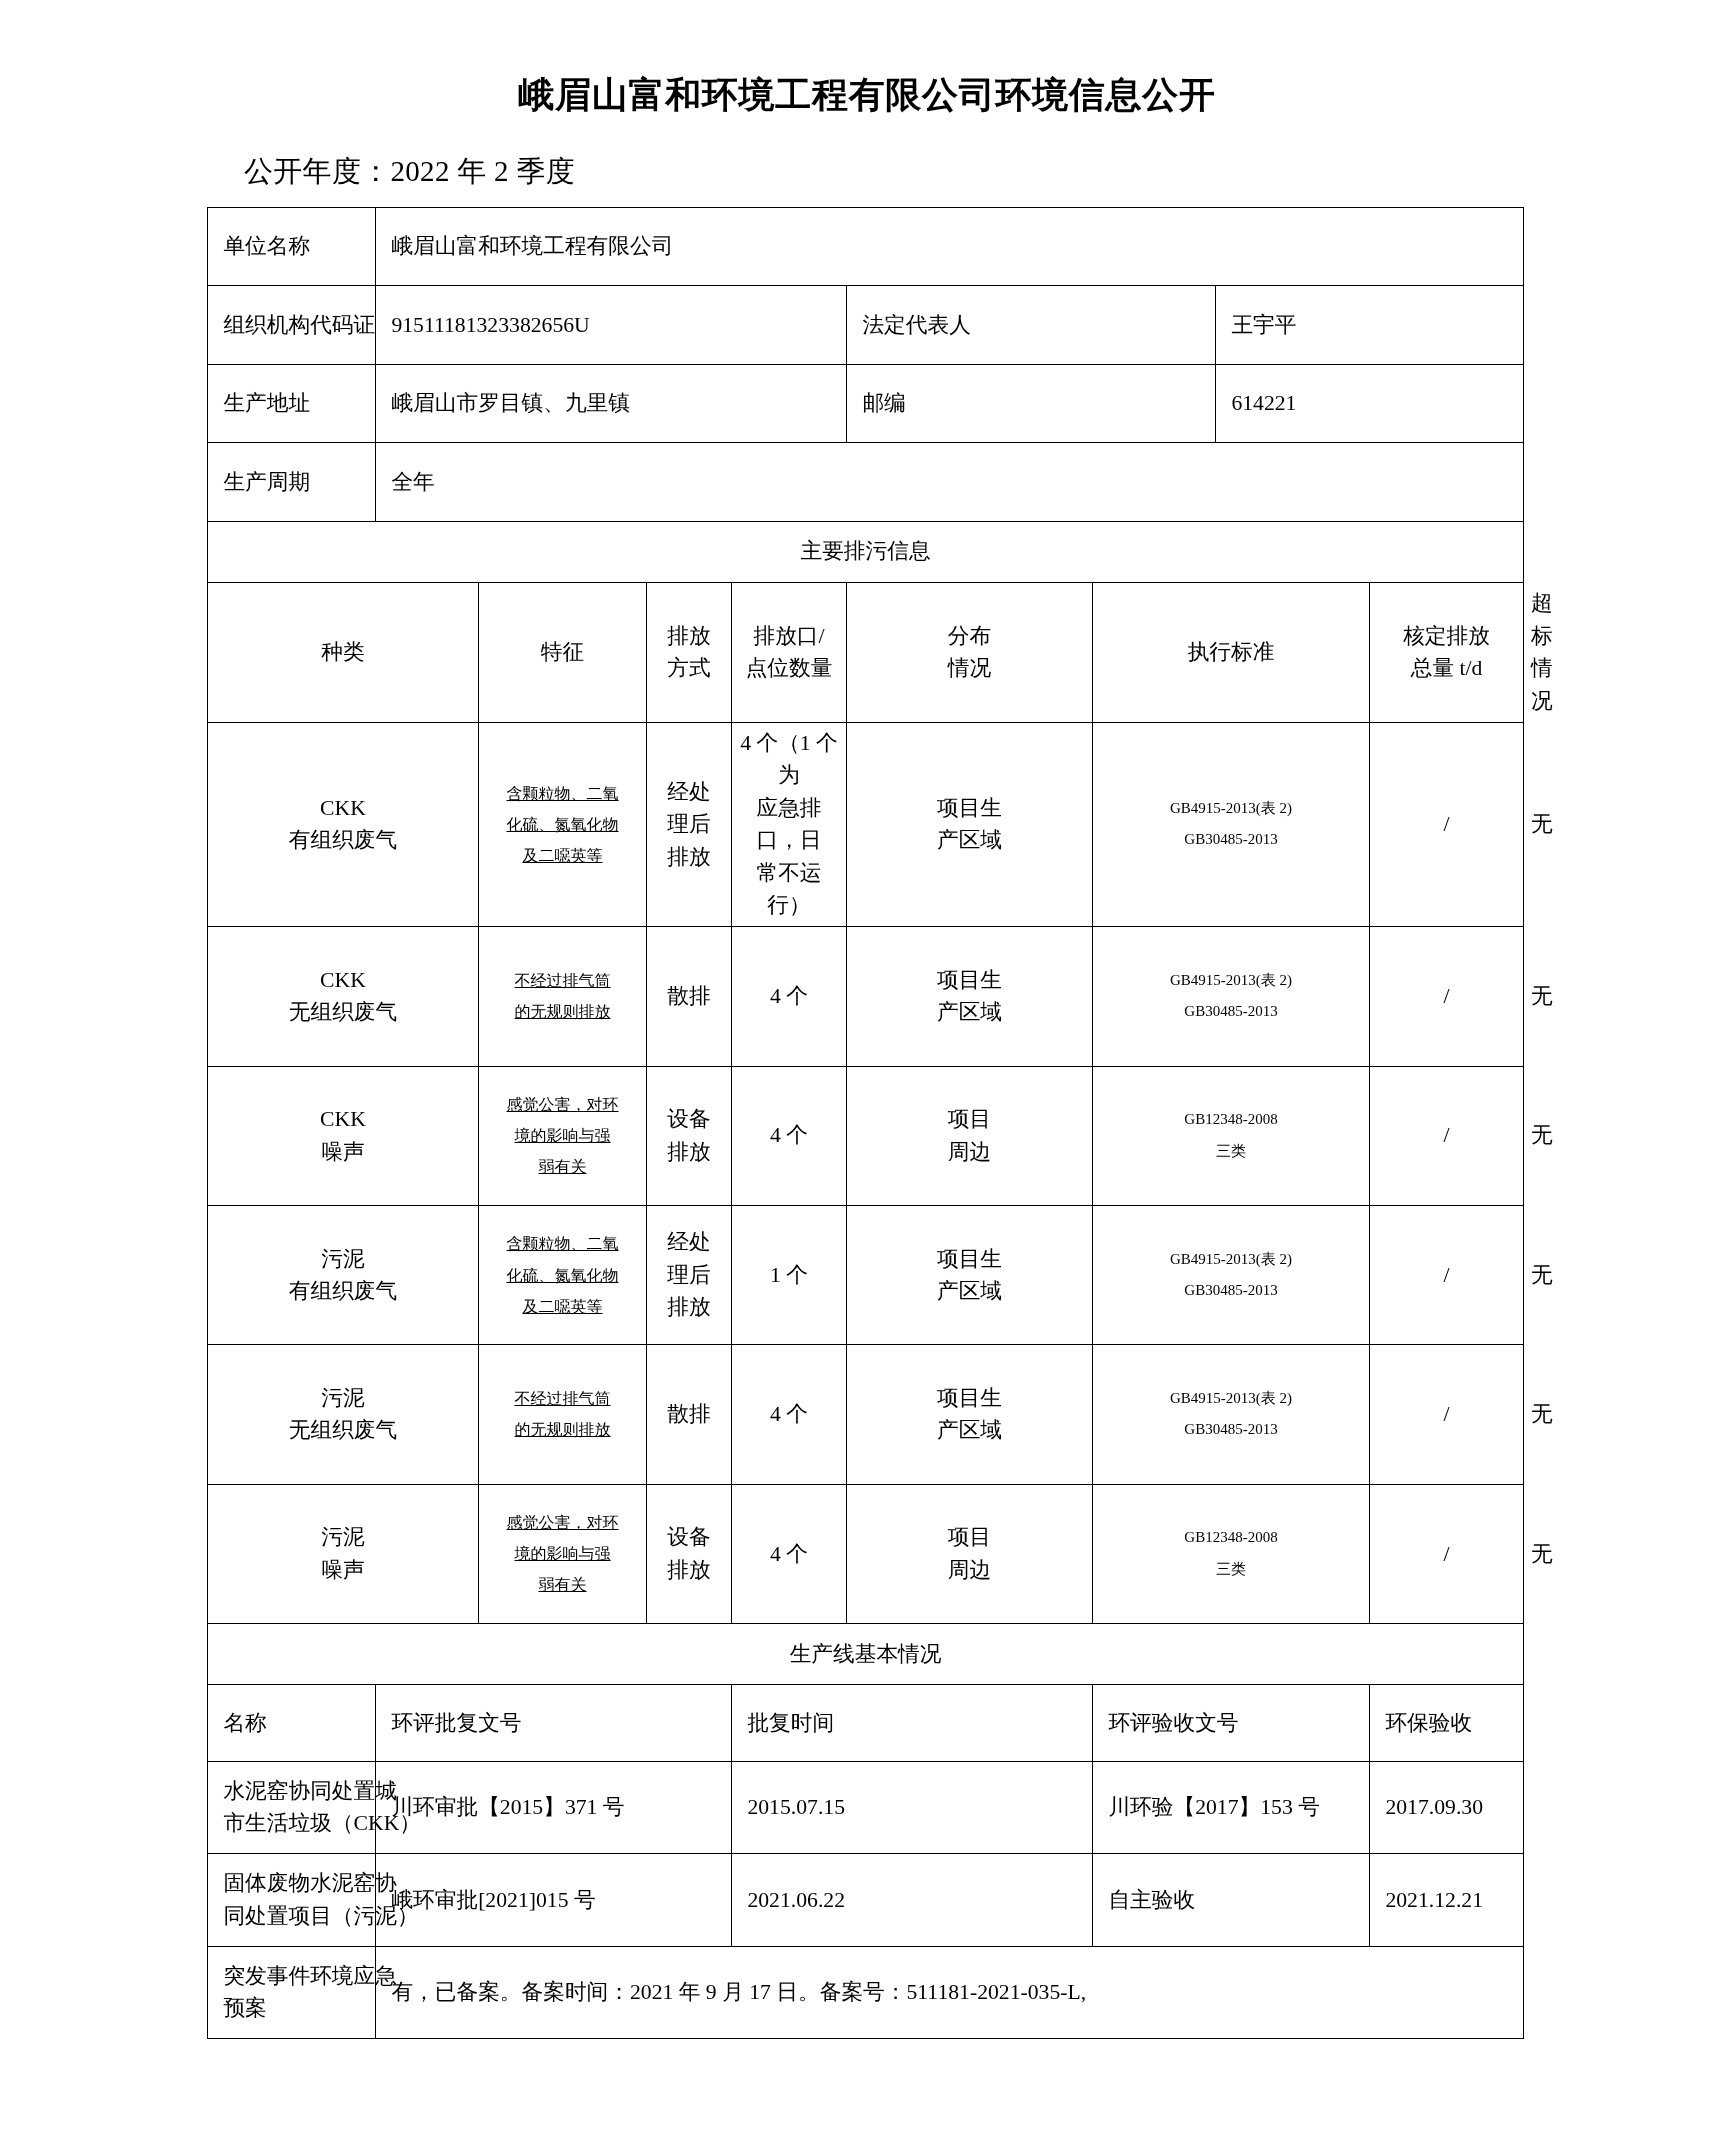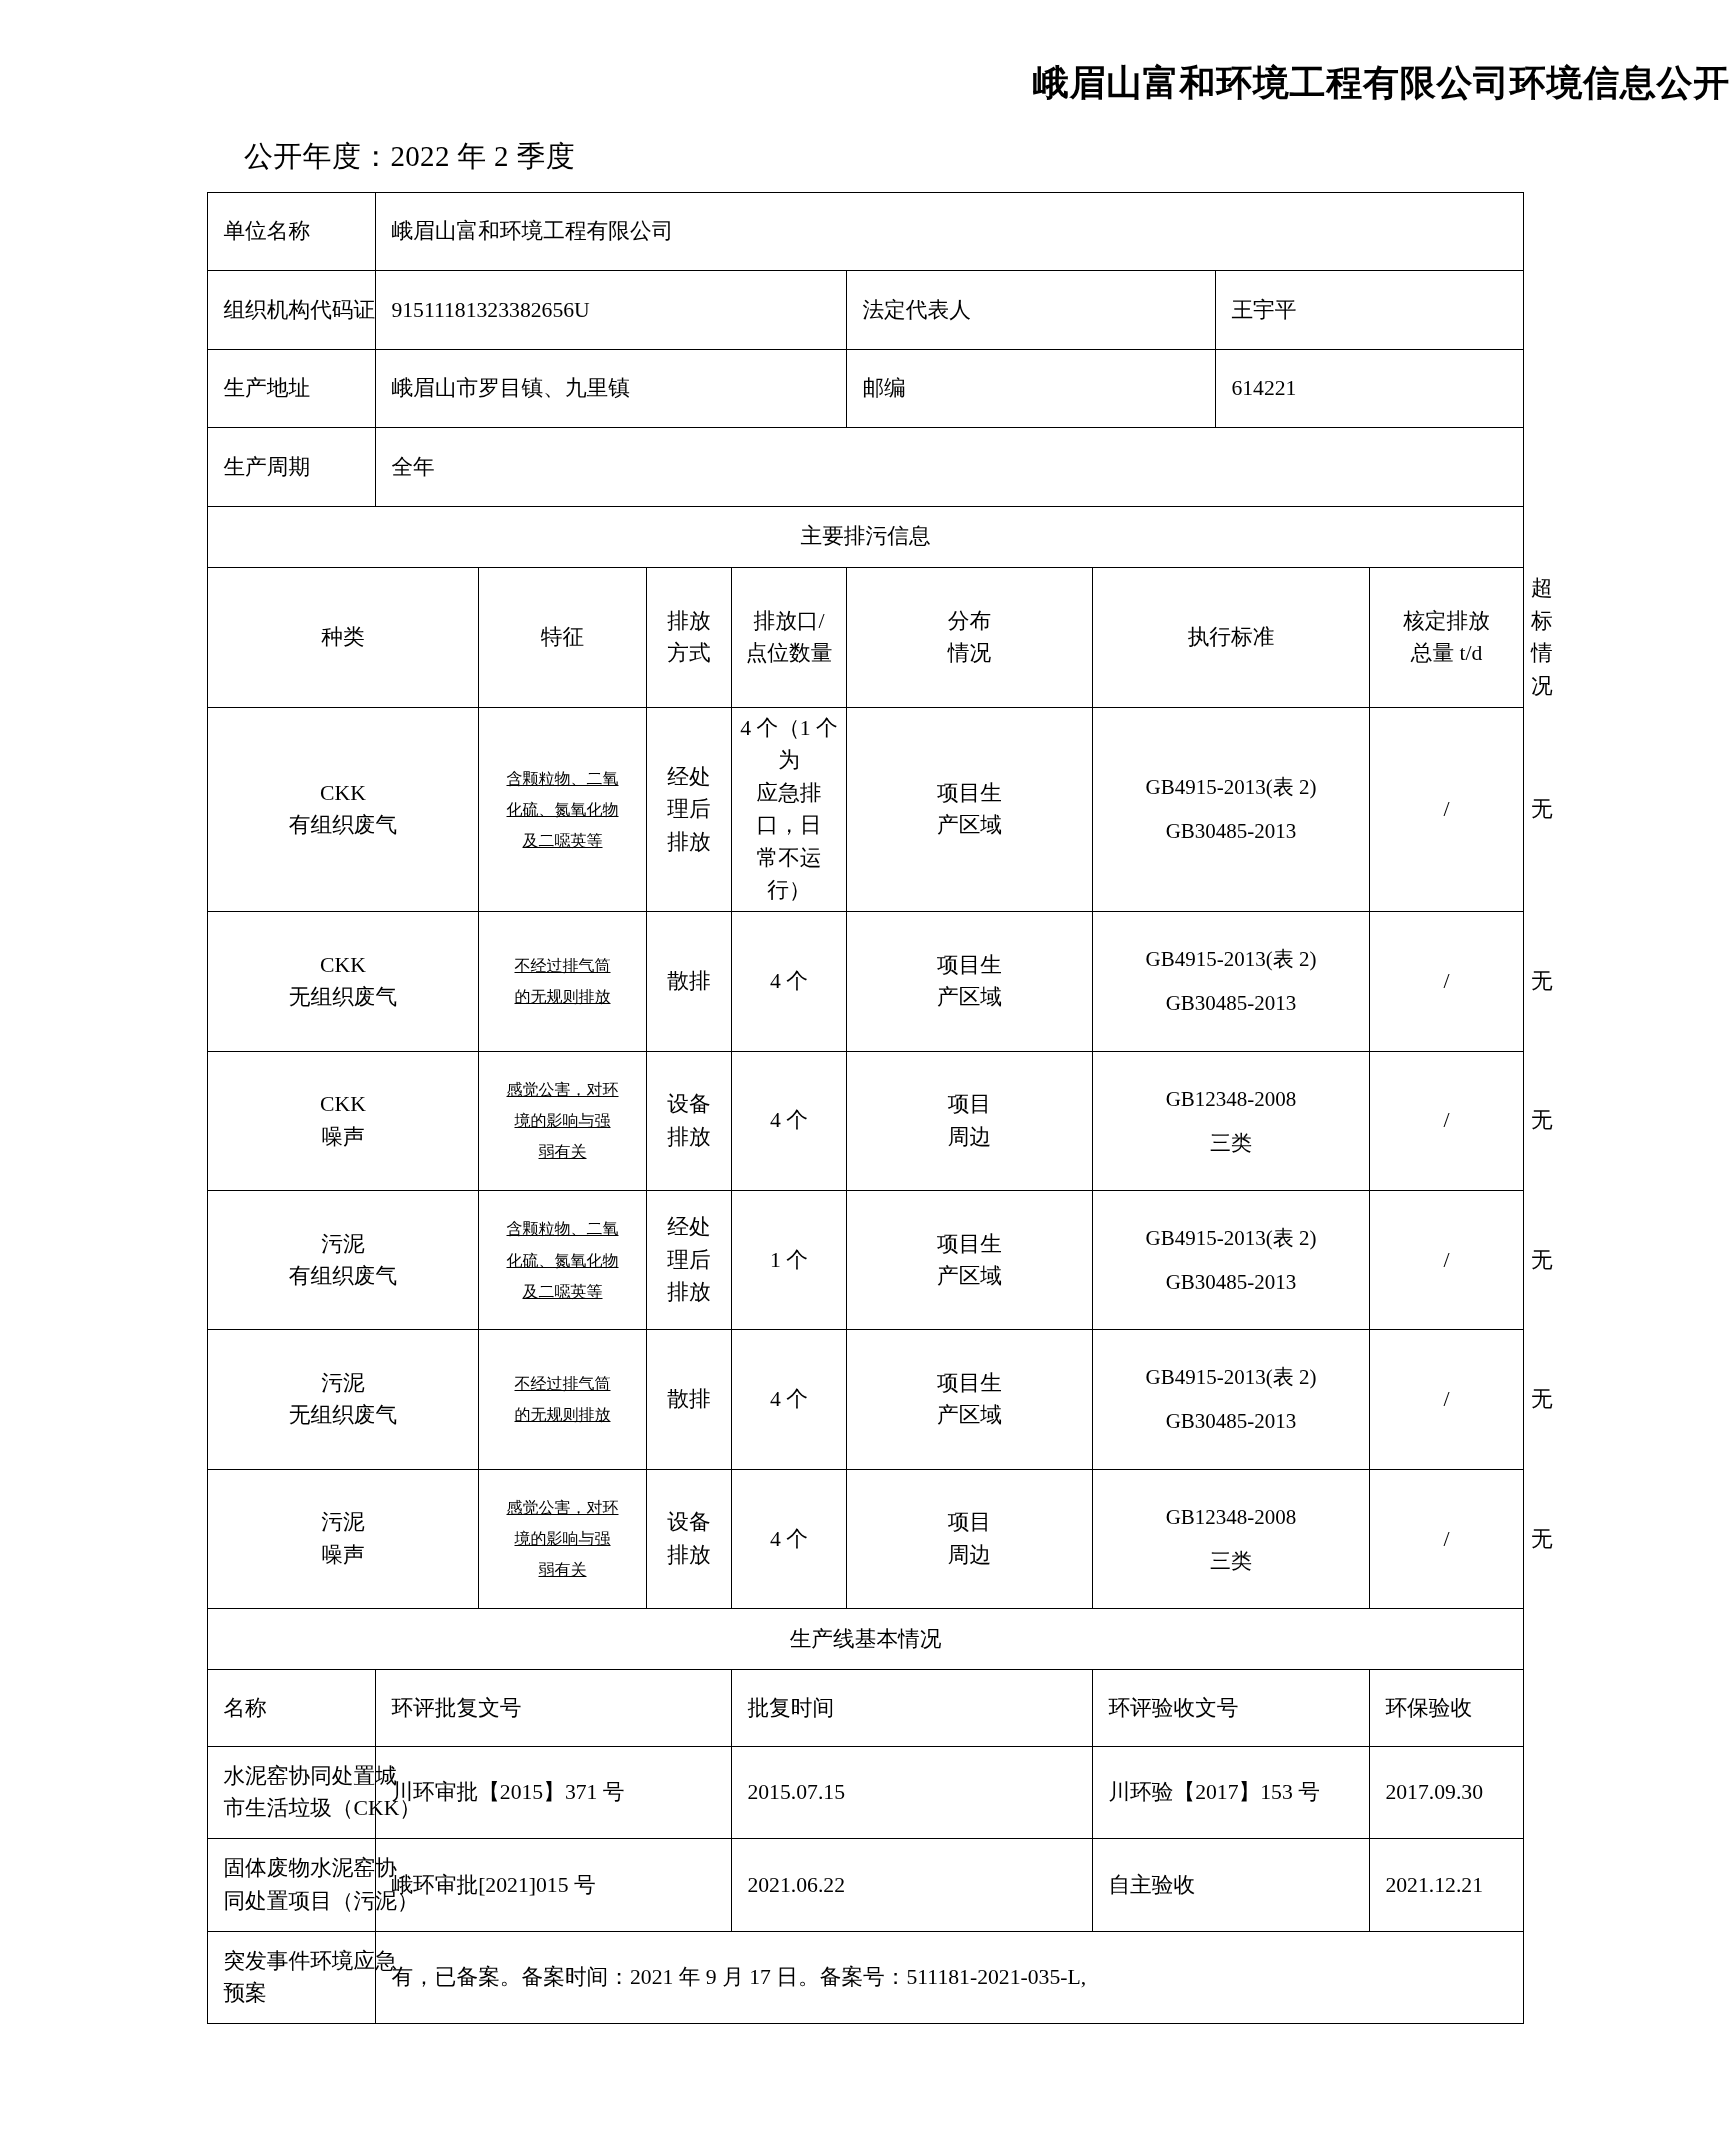--- a/index.html
+++ b/index.html
@@ -16,25 +16,25 @@
     -webkit-font-smoothing: antialiased;
   }
   .page {
     position: relative;
     width: 1734px;
     height: 2151px;
     box-sizing: border-box;
     padding: 0;
   }
   .doc-title {
-    text-align: right;
+    text-align: center;
     font-size: 36px;
     font-weight: bold;
     letter-spacing: 0.7px;
-    margin: 4px;
+    margin: 16px;
     padding-top: 60px;
     line-height: 1.1;
   }
   .subtitle {
     font-size: 29px;
     margin: 13px;
     padding-top: 24px;
     padding-left: 231px;
     line-height: 1.1;
     letter-spacing: 0.3px;
@@ -83,21 +83,21 @@
     height: 130px;
   }
   .d-row td.feat {
     font-size: 16px;
     line-height: 1.95;
     padding-left: 9.8px;
     padding-right: 9.8px;
     text-decoration: underline;
   }
   .d-row td.std {
-    font-size: 21px;
+    font-size: 15px;
     line-height: 2.1;
   }
   .pl-row td {
     font-size: 21.7px;
     line-height: 1.55;
     height: 83px;
   }
   .pl-head td {
     font-size: 22.4px;
     height: 67px;

